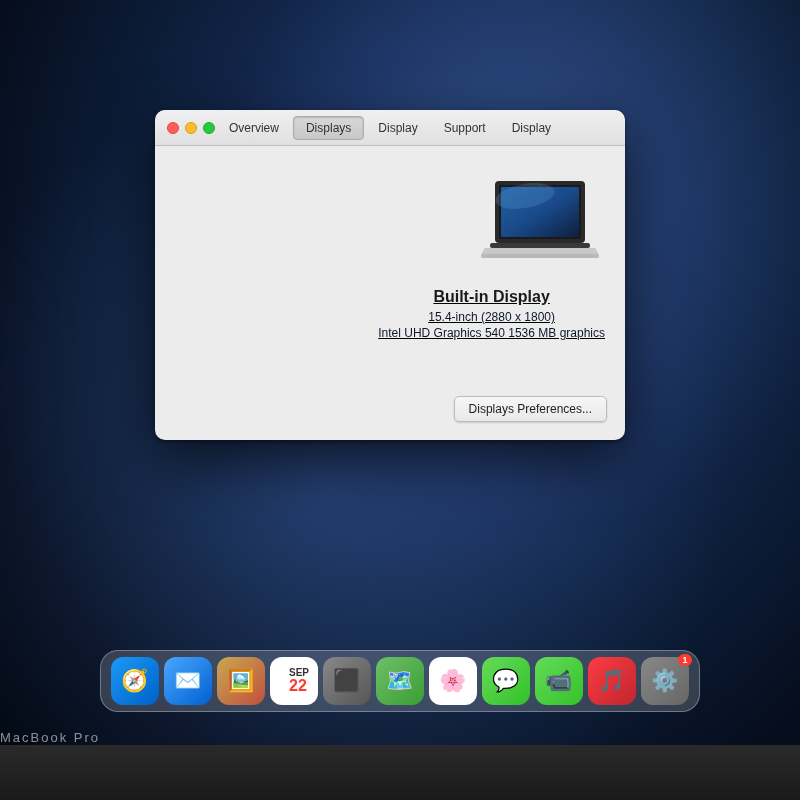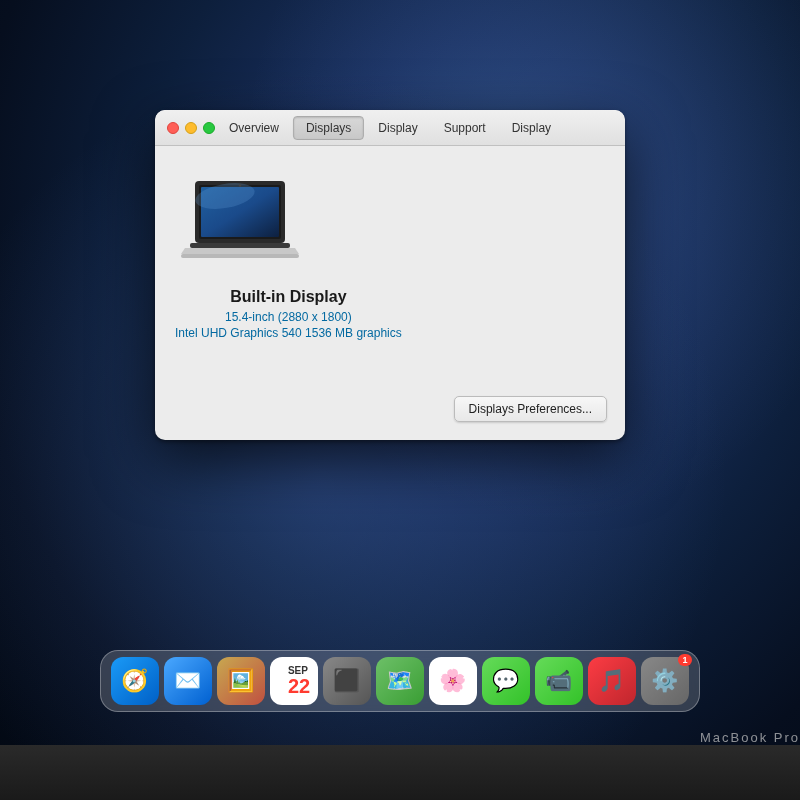--- a/index.html
+++ b/index.html
@@ -93,21 +93,22 @@
       border: 1px solid #aaa;
       box-shadow: inset 0 1px 2px rgba(0,0,0,0.15);
       font-weight: 400;
     }
 
     
     .content {
       padding: 20px;
       display: flex;
       flex-direction: column;
-      align-items: flex-start;
+      align-items: flex-end;
+      text-decoration: underline;
     }
 
     
     .macbook-container {
       margin-top: 10px;
       margin-bottom: 18px;
     }
 
     .macbook-svg {
       width: 130px;
@@ -121,21 +122,21 @@
 
     .display-title {
       font-size: 16px;
       font-weight: 700;
       color: #1a1a1a;
       margin-bottom: 4px;
     }
 
     .display-spec {
       font-size: 12px;
-      color: #0369a1;
+      color: #0f172a;
       margin-bottom: 2px;
     }
 
     .preferences-btn {
       position: absolute;
       bottom: 18px;
       right: 18px;
       background: linear-gradient(to bottom, #f7f7f7, #e8e8e8);
       border: 1px solid #bbb;
       border-radius: 5px;
@@ -208,21 +209,21 @@
       text-align: center;
     }
 
     
     .macbook-label-bar {
       position: absolute;
       bottom: 55px;
       left: 0;
       right: 0;
       display: flex;
-      justify-content: flex-end;
+      justify-content: flex-start;
       z-index: 5;
       margin-top: 30px;
     }
 
     .macbook-label {
       color: rgba(200,200,200,0.7);
       font-size: 13px;
       letter-spacing: 2px;
       font-weight: 300;
     }
@@ -301,21 +302,21 @@
 
   <button class="preferences-btn">Displays Preferences...</button>
 </div>
 
 <div class="dock-container">
   <div class="dock">
     <div class="dock-item safari">🧭</div>
     <div class="dock-item mail">✉️</div>
     <div class="dock-item photos-app" style="background: linear-gradient(135deg,#c8a850,#c05040);">🖼️</div>
     <div class="dock-item calendar" style="background: white; position: relative; padding-left: 10px;">
-      <span style="font-size:10px; font-weight:bold; color:#333; line-height:1;">SEP<br><span style="font-size:20px; color:#ff3b30;">22</span></span>
+      <span style="font-size:10px; font-weight:bold; color:#333; line-height:1;">SEP<br><span style="font-size:16px; color:#ff3b30;">22</span></span>
     </div>
     <div class="dock-item launchpad" style="background: linear-gradient(135deg,#888,#555);">⬛</div>
     <div class="dock-item maps">🗺️</div>
     <div class="dock-item photos-icon" style="background: white;">🌸</div>
     <div class="dock-item messages">💬</div>
     <div class="dock-item facetime">📹</div>
     <div class="dock-item music">🎵</div>
     <div class="dock-item system-prefs" style="background: linear-gradient(135deg,#888,#666); position:relative;">
       ⚙️
       <span class="dock-badge">1</span>

